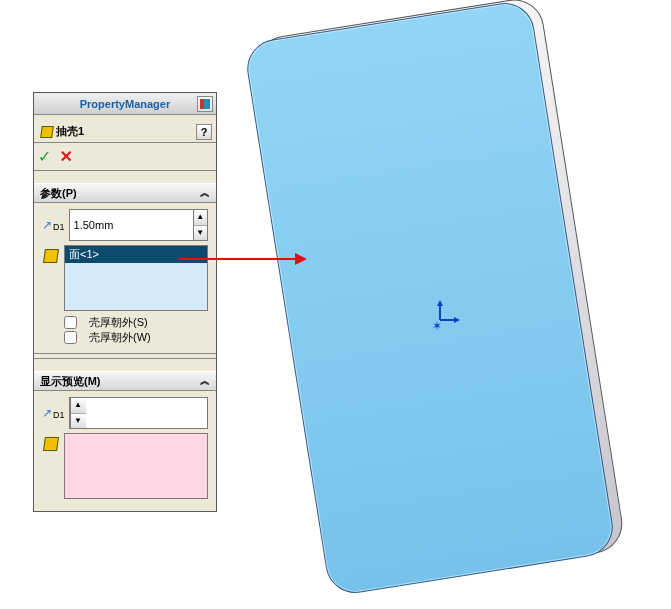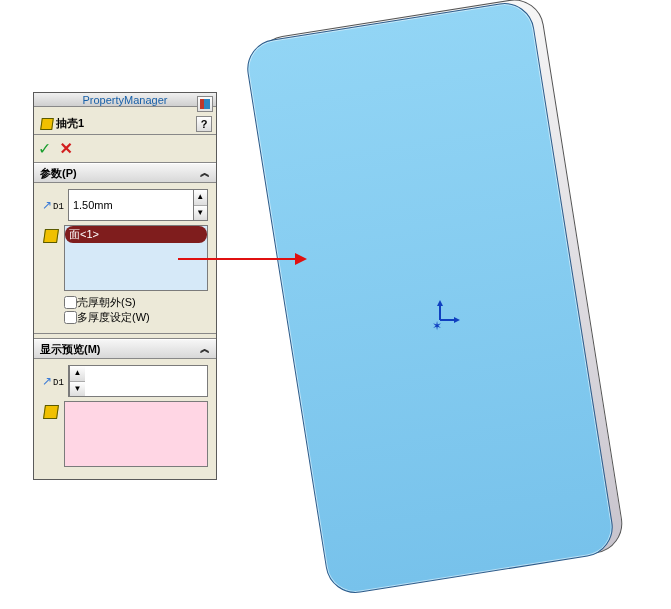--- a/index.html
+++ b/index.html
@@ -17,25 +17,25 @@
     left: 33px;
     top: 92px;
     width: 184px;
     border: 1px solid #5a5a5a;
     background: #ece9d8;
   }
   .panel-header {
     display: flex;
     align-items: center;
     justify-content: center;
-    height: 14px;
+    height: 22px;
     background: linear-gradient(#f0f0f0,#cfcfcf);
     border-bottom: 1px solid #888;
     position: relative;
-    font-weight: normal;
+    font-weight: bold;
     color: #1860a8;
   }
   .panel-header .pin {
     position: absolute;
     right: 3px;
     top: 3px;
     width: 16px; height: 16px;
     border: 1px solid #888;
     background: linear-gradient(#fdfdfd,#e3e3e3);
     cursor: pointer;
@@ -70,27 +70,28 @@
   }
   .actions .ok { color: #1a9e2e; font-size: 16px; cursor: pointer; }
   .actions .cancel { color: #d21f1f; font-size: 16px; cursor: pointer; font-weight: bold; }
   .section-head {
     display: flex; align-items: center; height: 20px;
     padding: 0 6px; font-weight: bold;
     background: linear-gradient(#f6f6f6,#d8d8d8);
     border-top: 1px solid #fff;
     border-bottom: 1px solid #888;
     cursor: pointer;
+    margin-top: 12px;
   }
   .section-head .chevron { margin-left: auto; font-size: 10px; color: #333; }
   .section-body { padding: 6px 8px 8px 8px; }
   .row { display: flex; align-items: center; gap: 4px; margin-bottom: 4px; }
   .d1-label { display: flex; align-items: center; gap: 1px; color: #000; }
   .arw { color: #3e7dd6; font-size: 12px; }
-  .d1t { font-size: 9px; position: relative; top: 2px; font-family: Liberation Mono, monospace; }
+  .d1t { font-size: 9px; position: relative; top: 2px; }
   .num-input {
     flex: 1; display: flex; border: 1px solid #7b7b7b; background: #fff; height: 32px;
   }
   .num-input input {
     border: none; outline: none; width: 100%; padding: 0 4px; font-size: 11px;
   }
   .spin { display: flex; flex-direction: column; width: 16px; border-left: 1px solid #7b7b7b; }
   .spin button {
     flex: 1; border: none; background: linear-gradient(#fff,#ddd);
     font-size: 8px; line-height: 1; padding: 0; cursor: pointer;
@@ -102,24 +103,24 @@
   }
   .faceicon .box {
     width: 14px; height: 14px; background: #f0c000; border: 1px solid #5a5a00;
     transform: skewX(-8deg);
   }
   .listbox {
     flex: 1; height: 66px; border: 1px solid #7b7b7b; background: #d6e9f8;
     overflow: hidden; font-size: 11px;
   }
   .listbox .item {
-    padding: 1px 4px; background: #7f1d1d; color: #fff; border-radius: 8px;
+    padding: 1px 4px; background: #0c4a6e; color: #fff;
   }
   .listbox.empty { background: #ffd6e4; }
-  .checkrow { display: flex; align-items: center; gap: 0; margin-top: 0; margin-left: 22px; }
+  .checkrow { display: flex; align-items: center; gap: 12px; margin-top: 0; margin-left: 22px; }
   .checkrow input { margin: 0; }
   .gap { height: 6px; background: #ece9d8; border-top: 1px solid #888; border-bottom: 1px solid #888; }
   
   .viewport {
     position: absolute;
     left: 255px; top: 8px; width: 400px; height: 590px;
   }
   .device {
     position: absolute; left: 30px; top: 10px; width: 290px; height: 560px;
     transform: rotate(-9deg);
@@ -210,21 +211,21 @@
       <div class="listbox">
         <div class="item">面&lt;1&gt;</div>
       </div>
     </div>
     <label class="checkrow">
       <input type="checkbox" style="">
       <span>壳厚朝外(S)</span>
     </label>
     <label class="checkrow">
       <input type="checkbox" style="">
-      <span>多厚度设定(W)</span>
+      <span>壳厚朝外(W)</span>
     </label>
   </div>
 
   <div class="gap"></div>
 
   <div class="section-head">
     <span>显示预览(M)</span>
     <span class="chevron">︽</span>
   </div>
   <div class="section-body">

